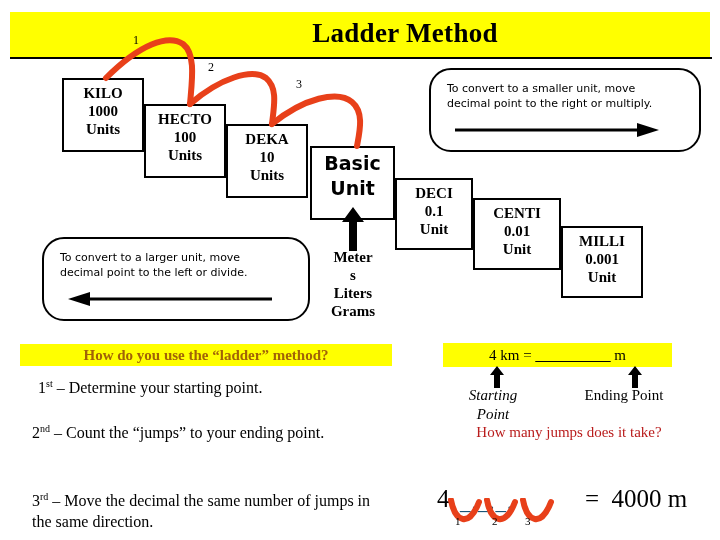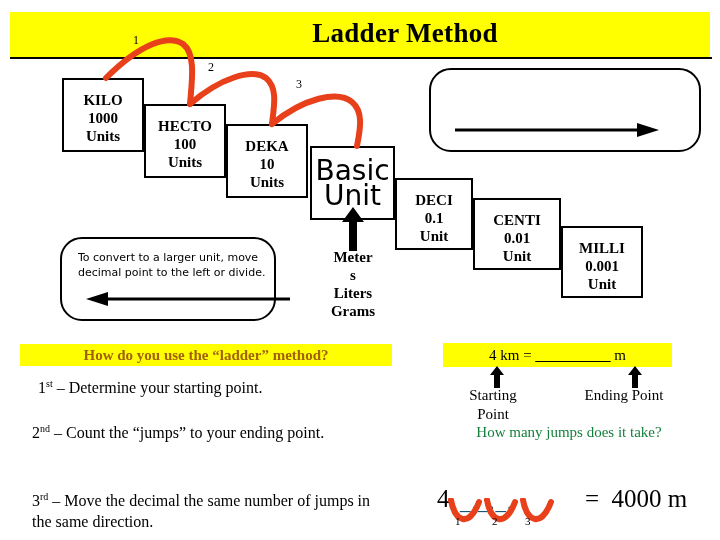--- a/index.html
+++ b/index.html
@@ -52,39 +52,39 @@
     position: absolute;
     border: 2px solid #000000;
     background: #ffffff;
     box-sizing: border-box;
     font-family: "Liberation Serif", serif;
     font-weight: bold;
     font-size: 15px;
     line-height: 18px;
     color: #000000;
     text-align: center;
-    padding-top: 11px;
+    padding-top: 4px;
     z-index: 4;
   }
   .lbox .l1, .lbox .l2, .lbox .l3 { display: block; }
 
   #box-kilo   { left: 62px;  top: 78px;  width: 82px;  height: 74px; }
   #box-hecto  { left: 144px; top: 104px; width: 82px;  height: 74px; }
   #box-deka   { left: 226px; top: 124px; width: 82px;  height: 74px; }
   #box-basic  { left: 310px; top: 146px; width: 85px;  height: 74px; z-index: 5;}
   #box-deci   { left: 395px; top: 178px; width: 78px;  height: 72px; }
   #box-centi  { left: 473px; top: 198px; width: 88px;  height: 72px; }
   #box-milli  { left: 561px; top: 226px; width: 82px;  height: 72px; }
 
   #box-basic {
     font-family: "DejaVu Sans", sans-serif;
-    font-weight: normal;
-    font-size: 28px;
+    font-weight: bold;
+    font-size: 19px;
     line-height: 25px;
-    padding-top: 10px;
+    padding-top: 3px;
   }
 
   
   .arc-layer {
     position: absolute;
     left: 0; top: 0;
     width: 720px; height: 540px;
     pointer-events: none;
     z-index: 7;
   }
@@ -120,21 +120,21 @@
   
   .callout {
     position: absolute;
     border: 2px solid #000000;
     border-radius: 22px;
     background: #ffffff;
     box-sizing: border-box;
     z-index: 3;
   }
   #callout-smaller { left: 429px; top: 68px;  width: 272px; height: 84px; }
-  #callout-larger  { left: 60px;  top: 237px; width: 216px; height: 84px; }
+  #callout-larger  { left: 42px;  top: 237px; width: 268px; height: 84px; }
   .callout-text {
     position: absolute;
     left: 16px;
     top: 11px;
     width: 240px;
     font-family: "DejaVu Sans", sans-serif;
     font-size: 11px;
     line-height: 15px;
     color: #000000;
   }
@@ -207,29 +207,29 @@
 
   .ex-lbl {
     position: absolute;
     font-family: "Liberation Serif", serif;
     font-size: 15px;
     line-height: 19px;
     color: #000000;
     z-index: 3;
     text-align: center;
   }
-  #lbl-start { left: 455px; top: 386px; width: 76px; }
+  #lbl-start { left: 455px; top: 386px; width: 76px; font-style: italic; }
   #lbl-end   { left: 565px; top: 386px; width: 118px; }
   #lbl-jumps {
     position: absolute;
     left: 438px; top: 424px; width: 262px;
     text-align: center;
     font-family: "Liberation Serif", serif;
     font-size: 15px;
-    color: #15803d;
+    color: #b91c1c;
     z-index: 3;
   }
 
   
   .answer {
     position: absolute;
     left: 437px;
     top: 485px;
     font-family: "Liberation Serif", serif;
     font-size: 25px;
@@ -326,20 +326,24 @@
     <polygon points="13,0 24,15 17,15 17,44 9,44 9,15 2,15" fill="#000000"></polygon>
   </svg>
   <div class="bu-words">
     <span>Meter</span>
     <span>s</span>
     <span>Liters</span>
     <span>Grams</span>
   </div>
 
   <div class="callout" id="callout-smaller">
+    <div class="callout-text">
+      <div>To convert to a smaller unit, move</div>
+      <div>decimal  point to the right or multiply.</div>
+    </div>
     <svg class="callout-arrow" width="208" height="16" viewBox="0 0 208 16">
       <line x1="2" y1="8" x2="190" y2="8" stroke="#000000" stroke-width="3"></line>
       <polygon points="206,8 184,1 184,15" fill="#000000"></polygon>
     </svg>
   </div>
 
   <div class="callout" id="callout-larger">
     <div class="callout-text">
       <div>To convert to a larger unit, move</div>
       <div>decimal  point to the left or divide.</div>

